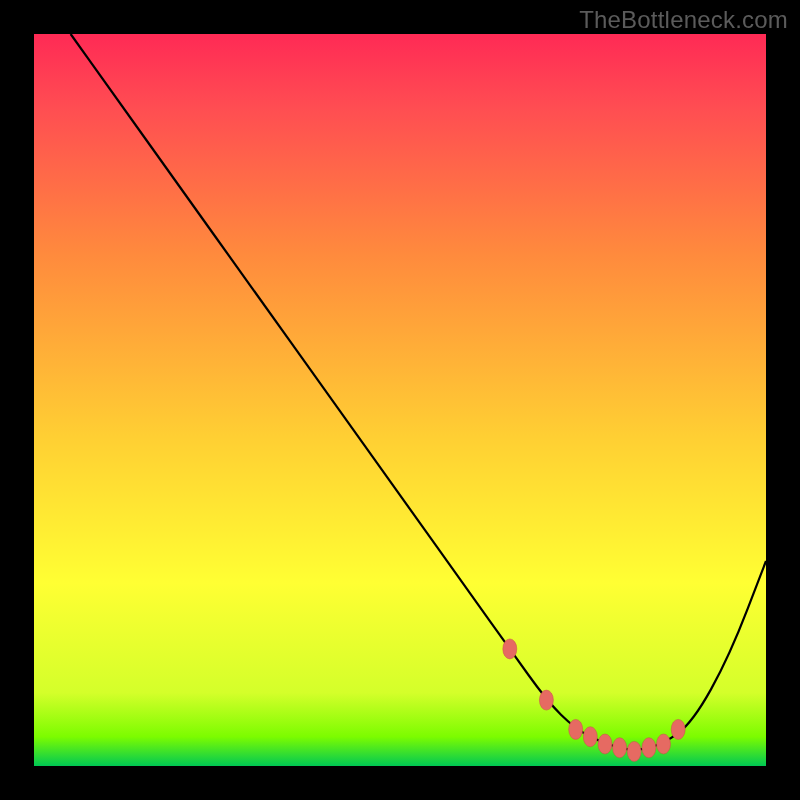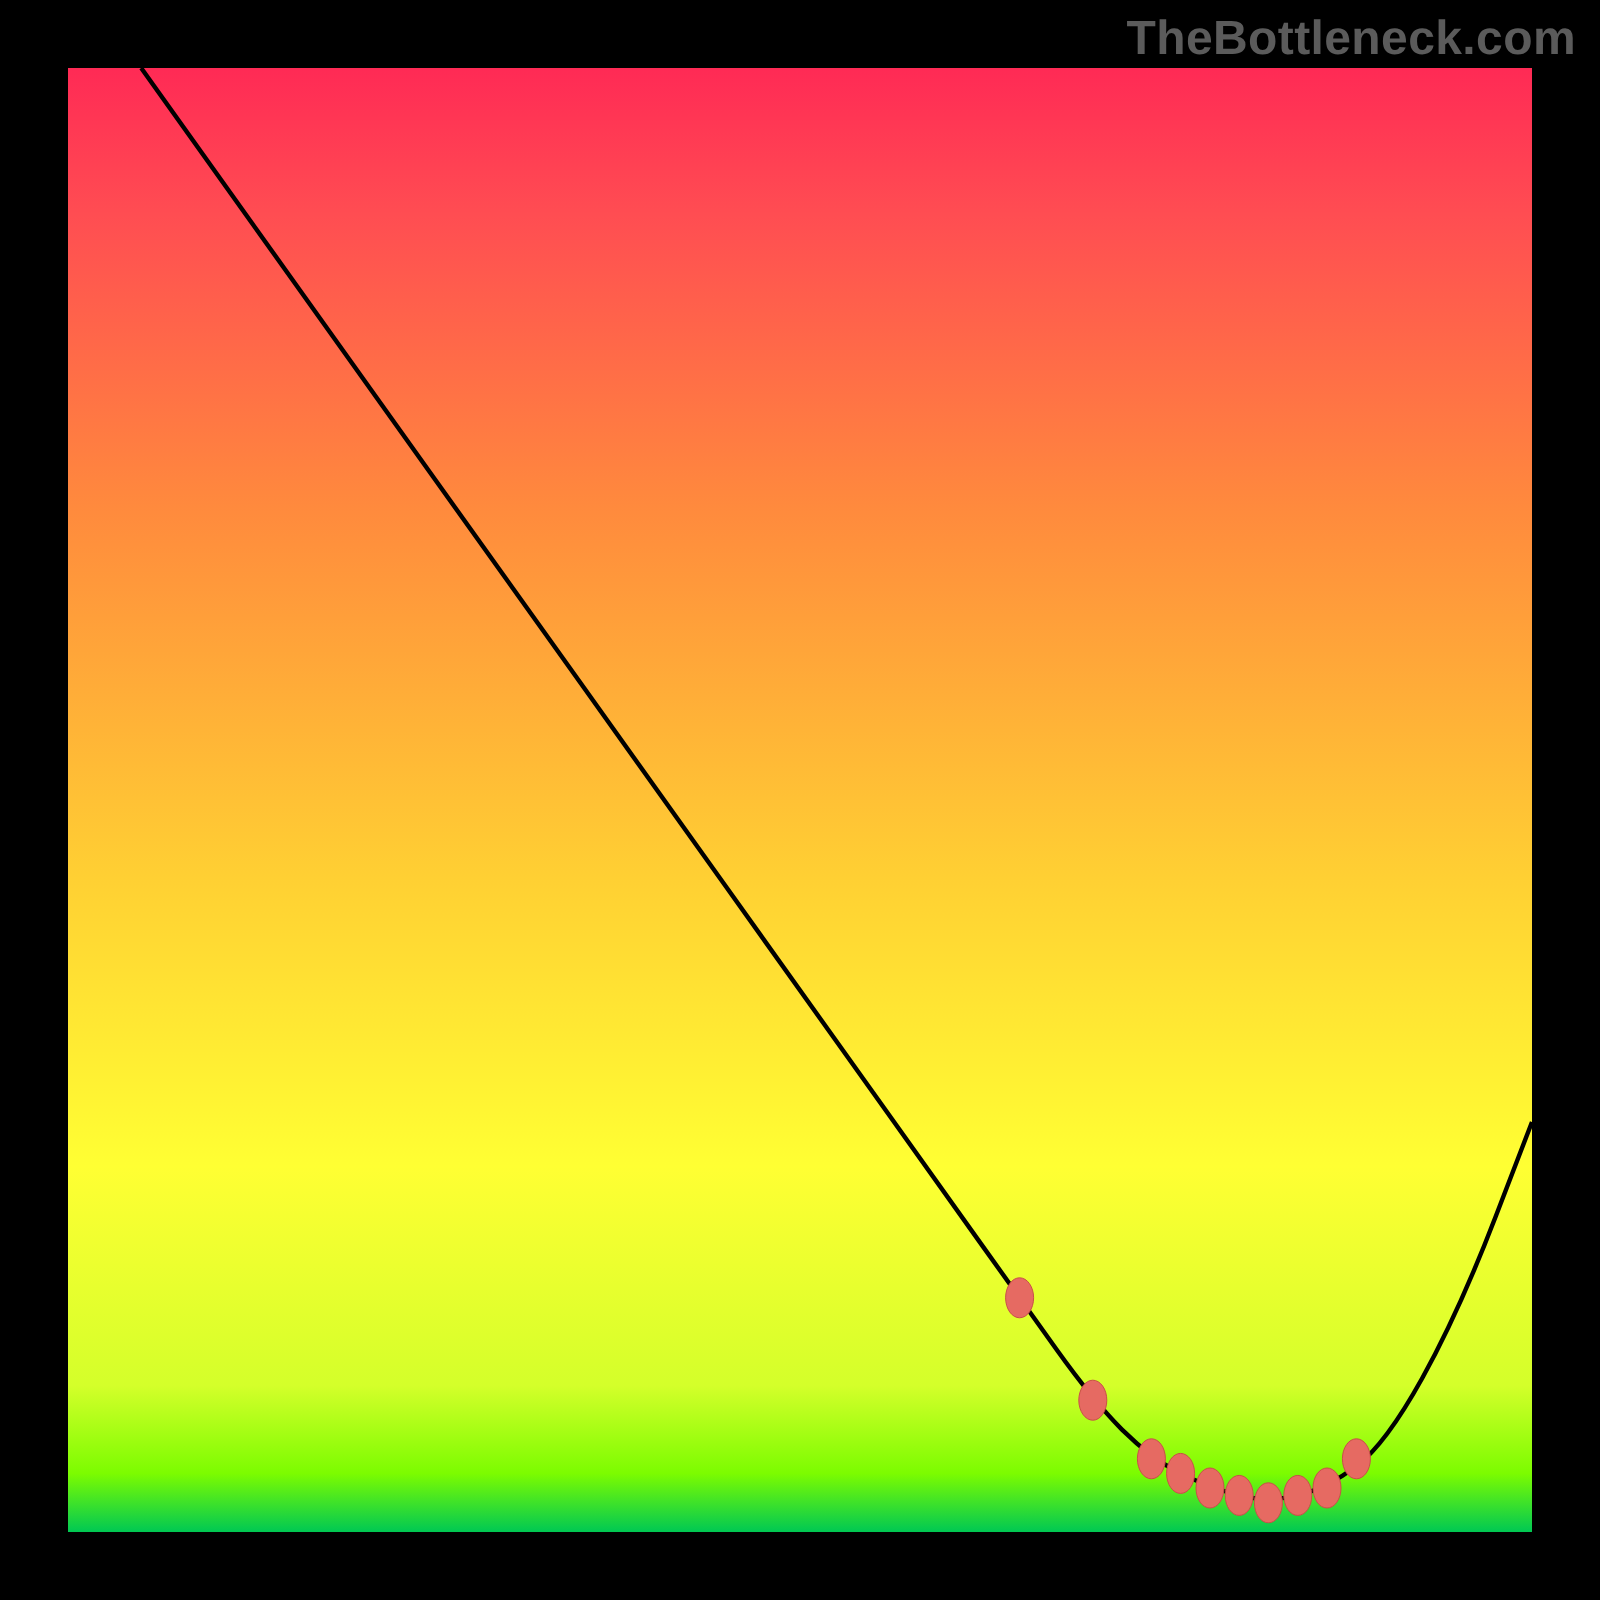--- a/index.html
+++ b/index.html
@@ -33,21 +33,21 @@
       #ff8a3d 70%,
       #ff4d52 90%,
       #ff2a55 100%);
   }
   .watermark {
     position: absolute;
     top: 6px;
     right: 12px;
     color: #5b5b5b;
     font-size: 24px;
-    font-weight: 700;
+    font-weight: 400;
     letter-spacing: 0.2px;
   }
   svg.curve {
     position: absolute;
     left: 0;
     top: 0;
     width: 732px;
     height: 732px;
     overflow: visible;
   }

